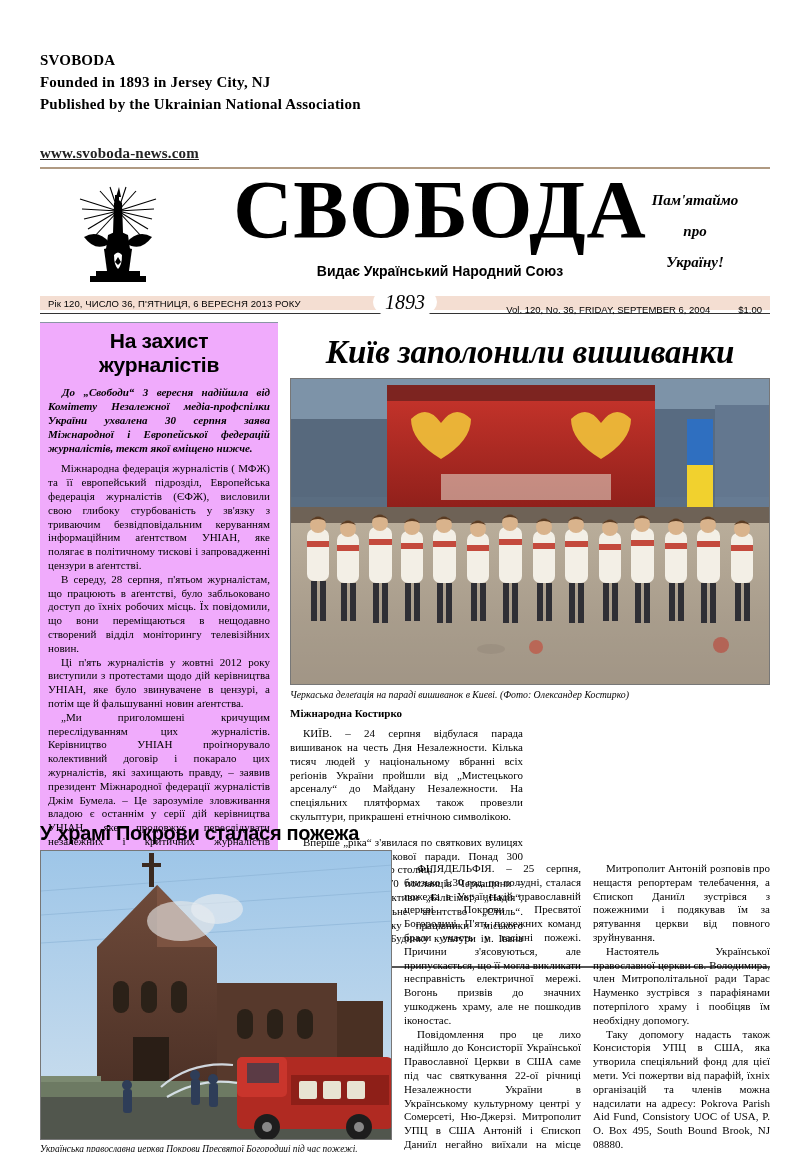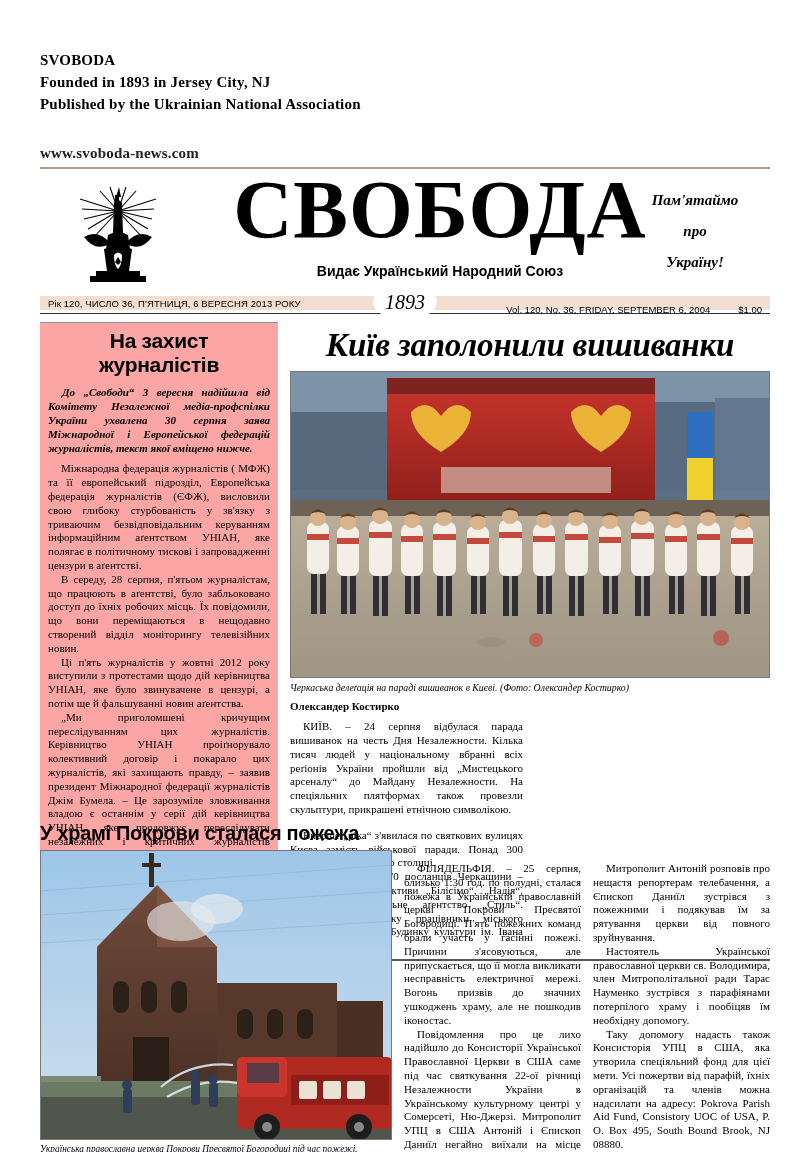--- a/index.html
+++ b/index.html
@@ -9,21 +9,21 @@
     font-family:"Liberation Serif", serif;
     color:#000;
     overflow:hidden;
     position:relative;
   }
   .page{width:810px;height:1152px;position:relative;box-sizing:border-box;padding:0 40px;}
 
   
   .top-lines{padding-top:50px;line-height:1.45;}
   .top-lines div{font-family:"Liberation Serif",serif;font-weight:bold;font-size:15px;letter-spacing:.2px;}
-  .top-url{margin-top:28px;font-family:"Liberation Sans",sans-serif;font-size:9.5px;color:#222;letter-spacing:.1px;}
+  .top-url{margin-top:28px;font-family:"Liberation Sans",sans-serif;font-size:9.5px;color:#222;letter-spacing:.1px;text-decoration:underline;}
   .rule-brown{height:2px;background:#b09a82;margin-top:2px;}
 
   
   .logo-block{position:relative;height:115px;margin-top:6px;}
   .emblem{position:absolute;left:30px;top:6px;width:96px;height:104px;}
   .paper-title{
     position:absolute;left:165px;top:-6px;width:470px;text-align:center;
     font-family:"Liberation Serif",serif;font-weight:bold;font-size:82px;
     letter-spacing:1px;line-height:1;
   }
@@ -55,21 +55,21 @@
     width:64px;height:36px;background:#fff;border-radius:50%;
     display:flex;align-items:center;justify-content:center;
     font-family:"Liberation Serif",serif;font-style:italic;font-size:20px;
   }
   .rule-thin{height:1px;background:#333;margin-top:3px;}
 
   
   .content{position:relative;margin-top:8px;}
   .col-left{
     position:absolute;left:0;top:0;width:238px;
-    background:#fca5a5;border-top:1px solid #8a96a5;border-bottom:1px solid #8a96a5;
+    background:#f0abfc;border-top:1px solid #8a96a5;border-bottom:1px solid #8a96a5;
     box-sizing:border-box;padding:6px 8px 8px 8px;
   }
   .hl-sans{
     font-family:"Liberation Sans",sans-serif;font-weight:bold;
     font-size:21px;text-align:center;letter-spacing:-.3px;
   }
   .lead{
     font-family:"Liberation Serif",serif;font-style:italic;font-weight:bold;
     font-size:11px;line-height:1.28;text-align:justify;margin-top:8px;text-indent:14px;
   }
@@ -79,21 +79,21 @@
     margin-top:12px;
   }
   .body-text p{margin:0;text-indent:13px;}
   .jump{
     font-family:"Liberation Serif",serif;font-style:italic;font-weight:bold;
     font-size:10.5px;text-align:center;margin-top:8px;
   }
   .jump-rule{width:110px;height:1px;background:#444;margin:8px auto 5px auto;}
 
   
-  .main-story{position:absolute;left:250px;top:5px;width:480px;}
+  .main-story{position:absolute;left:250px;top:12px;width:480px;}
   .headline-big{
     font-family:"Liberation Serif",serif;font-weight:bold;font-style:italic;
     font-size:33px;text-align:center;letter-spacing:-.2px;line-height:1.1;
   }
 
   
   .photo1{margin-top:8px;width:480px;height:307px;position:relative;overflow:hidden;border:1px solid #777;box-sizing:border-box;}
   .caption{
     font-family:"Liberation Serif",serif;font-style:italic;font-size:9.8px;margin-top:4px;
   }
@@ -327,21 +327,21 @@
           </g>
           <ellipse cx="200" cy="270" rx="14" ry="5" fill="#8d8174" opacity=".6"></ellipse>
           <circle cx="245" cy="268" r="7" fill="#c24a3a"></circle>
           <circle cx="430" cy="266" r="8" fill="#b8463a"></circle>
           <rect x="0" y="244" width="480" height="63" fill="#a99d8c" opacity=".35"></rect>
         </svg>
       </div>
       <div class="caption">Черкаська делеґація на параді вишиванок в Києві. (Фото: Олександер Костирко)</div>
 
       <div class="two-col">
-        <div class="byline" style="margin-top:0;">Олександер Костирко</div>
+        <div class="byline" style="margin-top:0;">Міжнародна Костирко</div>
         <div class="body-text" style="margin-top:8px;">
           <p>КИЇВ. – 24 серпня відбулася парада вишиванок на честь Дня Незалежности. Кілька тисяч людей у національному вбранні всіх реґіонів України пройшли від „Мистецького арсеналу“ до Майдану Незалежности. На спеціяльних плятформах також провезли скульптури, прикрашені етнічною символікою.</p>
         </div>
         <div class="body-text">
           <p>Вперше „ріка“ з'явилася по святкових вулицях Києва замість військової паради. Понад 300 учасників приїхали до столиці.</p>
           <p>Серед них було 70 посланців Черкащини – юнацько-дитячі колективи „Білісімо“, „Надія“, „Квітограй“, модельне аґентство „Стиль“. Організували поїздку працівники міського відділу культури та Будинку культури ім. Івана Кулика.</p>
         </div>
       </div>
       <div class="hr-under"></div>
     </div>

